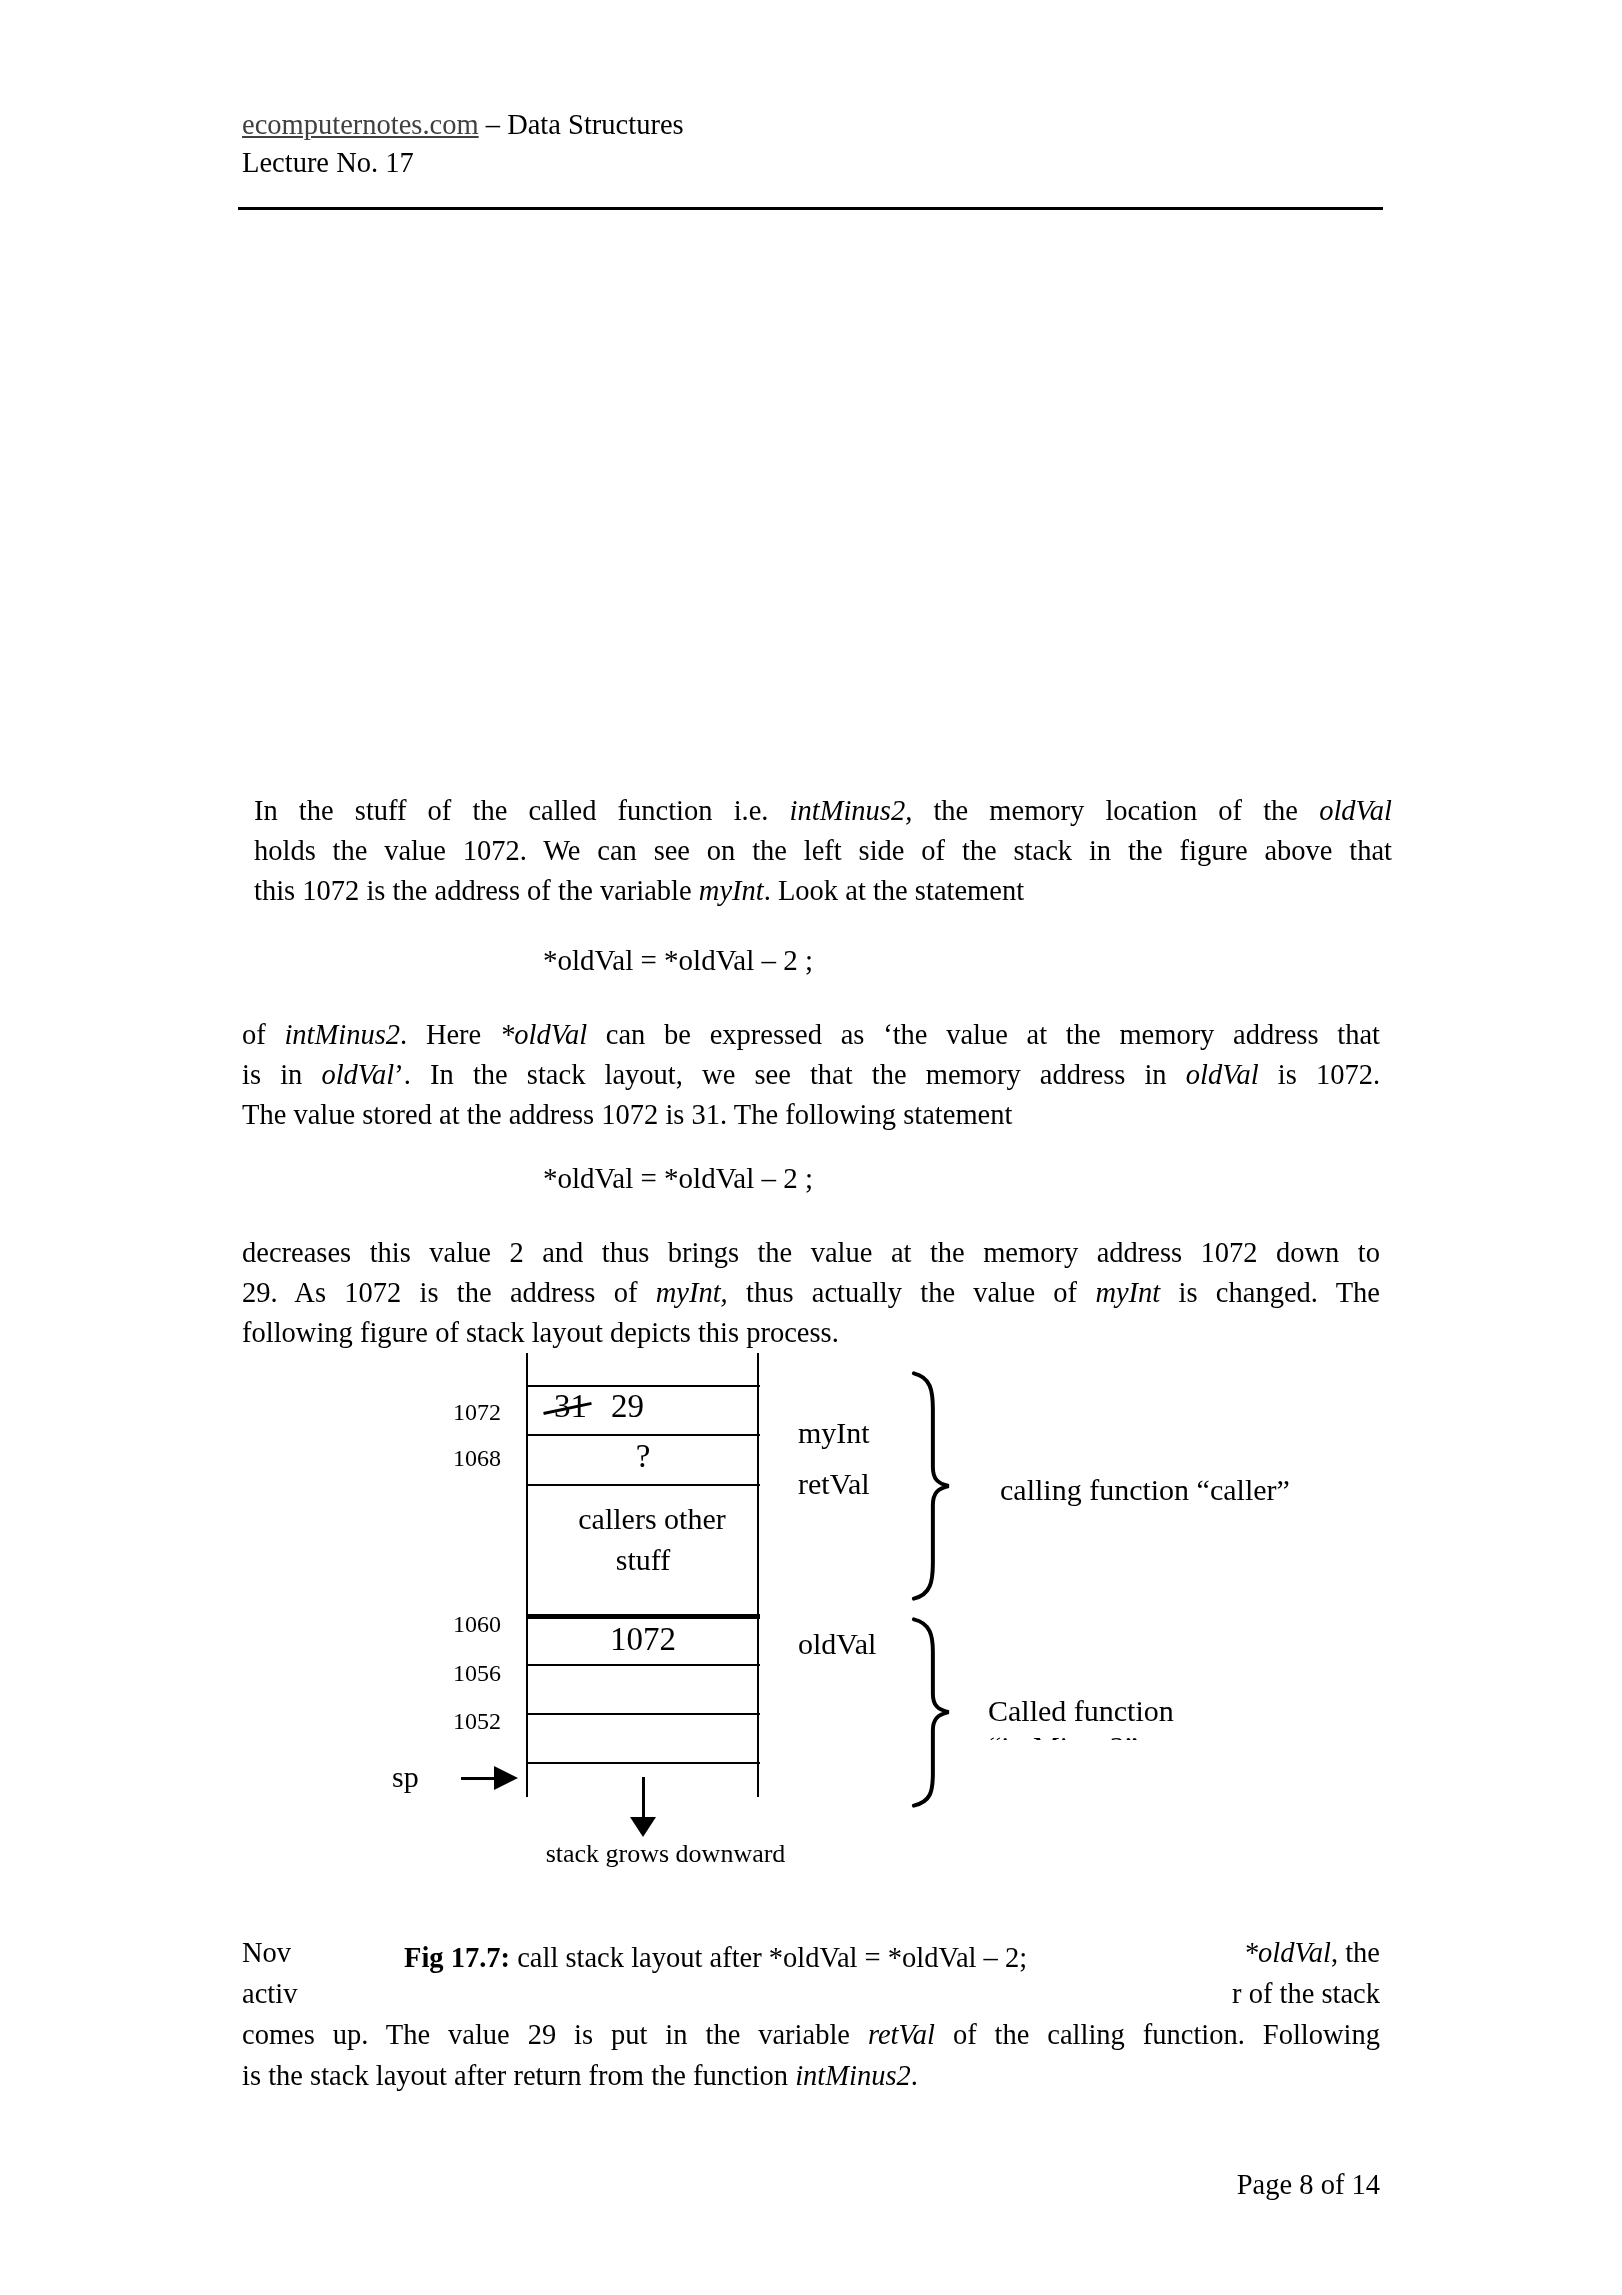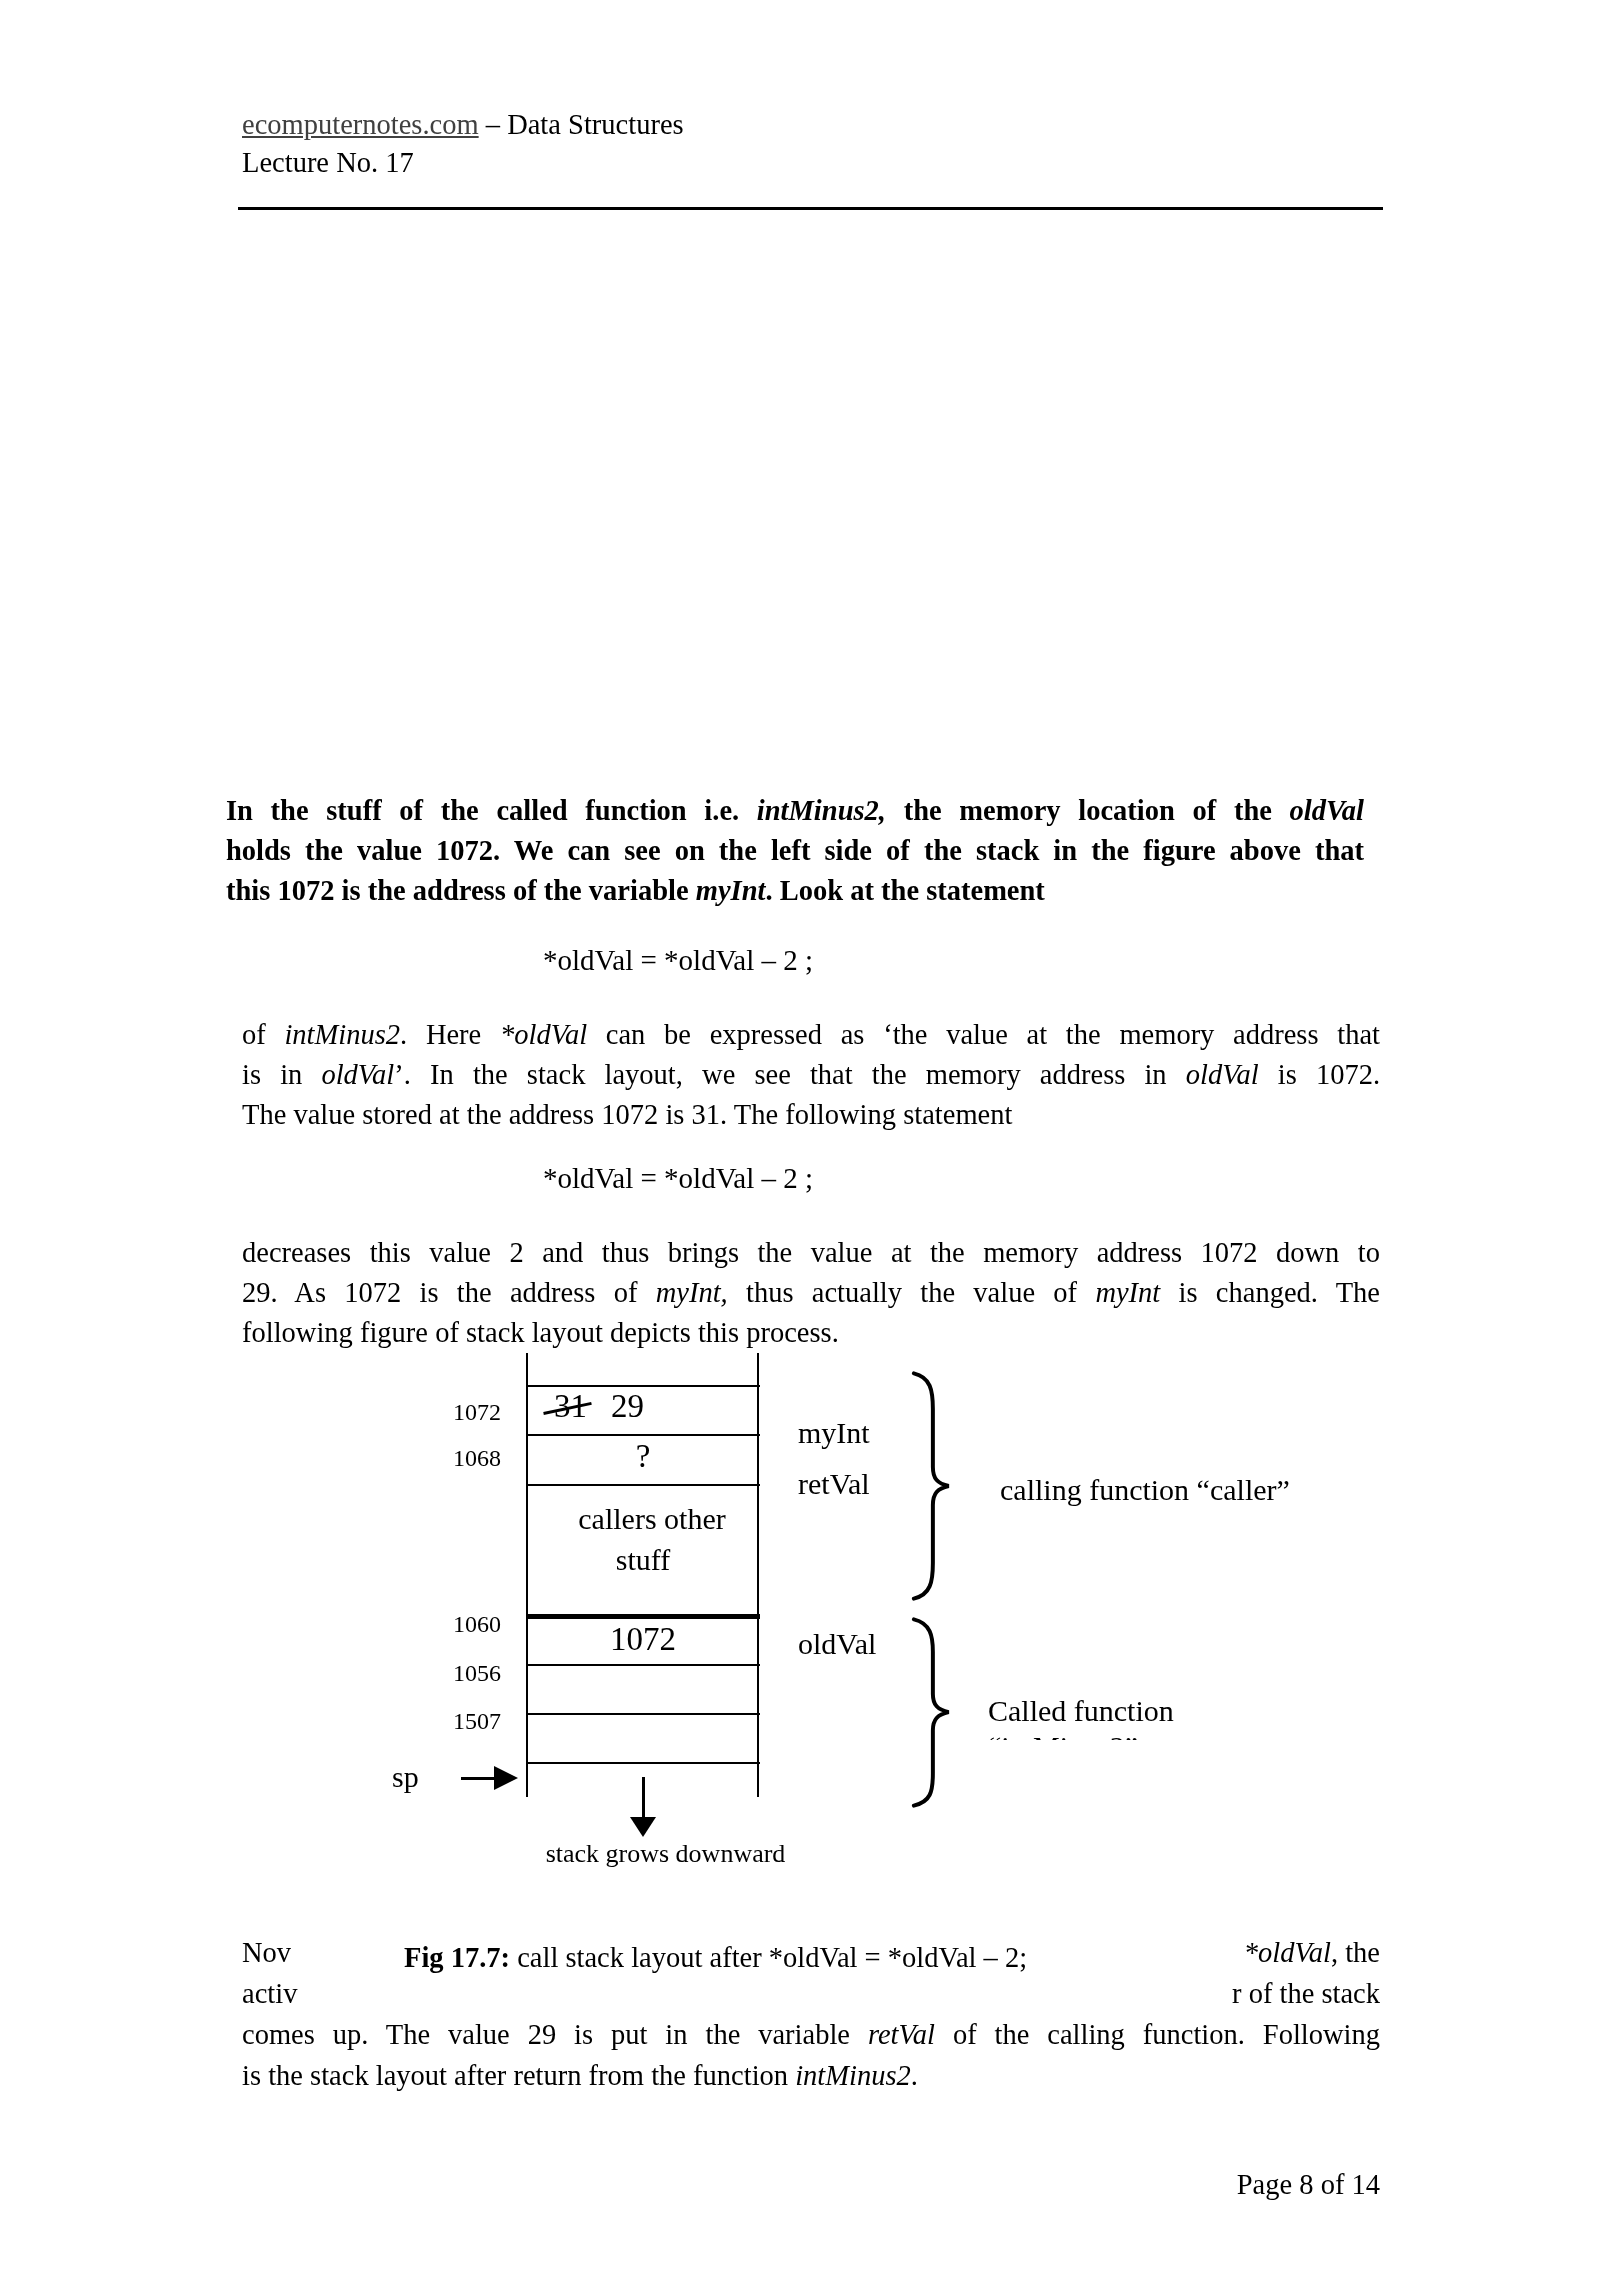--- a/index.html
+++ b/index.html
@@ -37,21 +37,21 @@
 <body>
 
 <div class="page">
 
   <div class="abs body-text" style="left:242px;top:105px;">
     <span class="link">ecomputernotes.com</span><span> – Data Structures</span>
   </div>
   <div class="abs body-text" style="left:242px;top:143px;">Lecture No. 17</div>
   <div class="abs hline" style="left:238px;top:207px;width:1145px;height:3.2px;"></div>
 
-  <div class="abs body-text" style="left:226px;top:791px;font-weight:bold;">
+  <div class="abs body-text" style="left:254px;top:791px;">
     <div class="jline"><span>In the stuff of the called function i.e. </span><span class="seg-i">intMinus2,</span><span> the memory location of the </span><span class="seg-i">oldVal</span></div>
     <div class="jline"><span>holds the value 1072. We can see on the left side of the stack in the figure above that</span></div>
     <div class="jlast"><span>this 1072 is the address of the variable </span><span class="seg-i">myInt</span><span>. Look at the statement</span></div>
   </div>
 
   <div class="abs" style="left:543px;top:944px;font-size:29px;">*oldVal = *oldVal – 2 ;</div>
 
   <div class="abs body-text" style="left:242px;top:1015px;">
     <div class="jline"><span>of </span><span class="seg-i">intMinus2</span><span>. Here </span><span class="seg-i">*oldVal</span><span> can be expressed as ‘the value at the memory address that</span></div>
     <div class="jline"><span>is in </span><span class="seg-i">oldVal</span><span>’. In the stack layout, we see that the memory address in </span><span class="seg-i">oldVal</span><span> is 1072.</span></div>
@@ -76,21 +76,21 @@
     <div class="abs hline" style="left:526px;top:1484px;width:234px;height:2.4px;"></div>
     <div class="abs hline" style="left:526px;top:1614px;width:234px;height:4.8px;"></div>
     <div class="abs hline" style="left:526px;top:1664px;width:234px;height:2.4px;"></div>
     <div class="abs hline" style="left:526px;top:1713px;width:234px;height:2.4px;"></div>
     <div class="abs hline" style="left:526px;top:1762px;width:234px;height:2.4px;"></div>
 
     <div class="abs addr" style="left:396px;top:1399px;">1072</div>
     <div class="abs addr" style="left:396px;top:1445px;">1068</div>
     <div class="abs addr" style="left:396px;top:1611px;">1060</div>
     <div class="abs addr" style="left:396px;top:1660px;">1056</div>
-    <div class="abs addr" style="left:396px;top:1708px;">1507</div>
+    <div class="abs addr" style="left:396px;top:1708px;">1052</div>
 
     <div class="abs cellval" style="left:554px;top:1388px;">
       <span class="struck">31</span><span style="display:inline-block;width:24px;"></span><span>29</span>
     </div>
     <div class="abs cellval" style="left:526px;top:1438px;width:234px;text-align:center;">?</div>
     <div class="abs figlabel" style="left:526px;top:1502px;width:234px;text-align:center;margin-left:9px;">callers other</div>
     <div class="abs figlabel" style="left:526px;top:1543px;width:234px;text-align:center;">stuff</div>
     <div class="abs cellval" style="left:526px;top:1621px;width:234px;text-align:center;">1072</div>
 
     <div class="abs figlabel" style="left:798px;top:1416px;">myInt</div>

